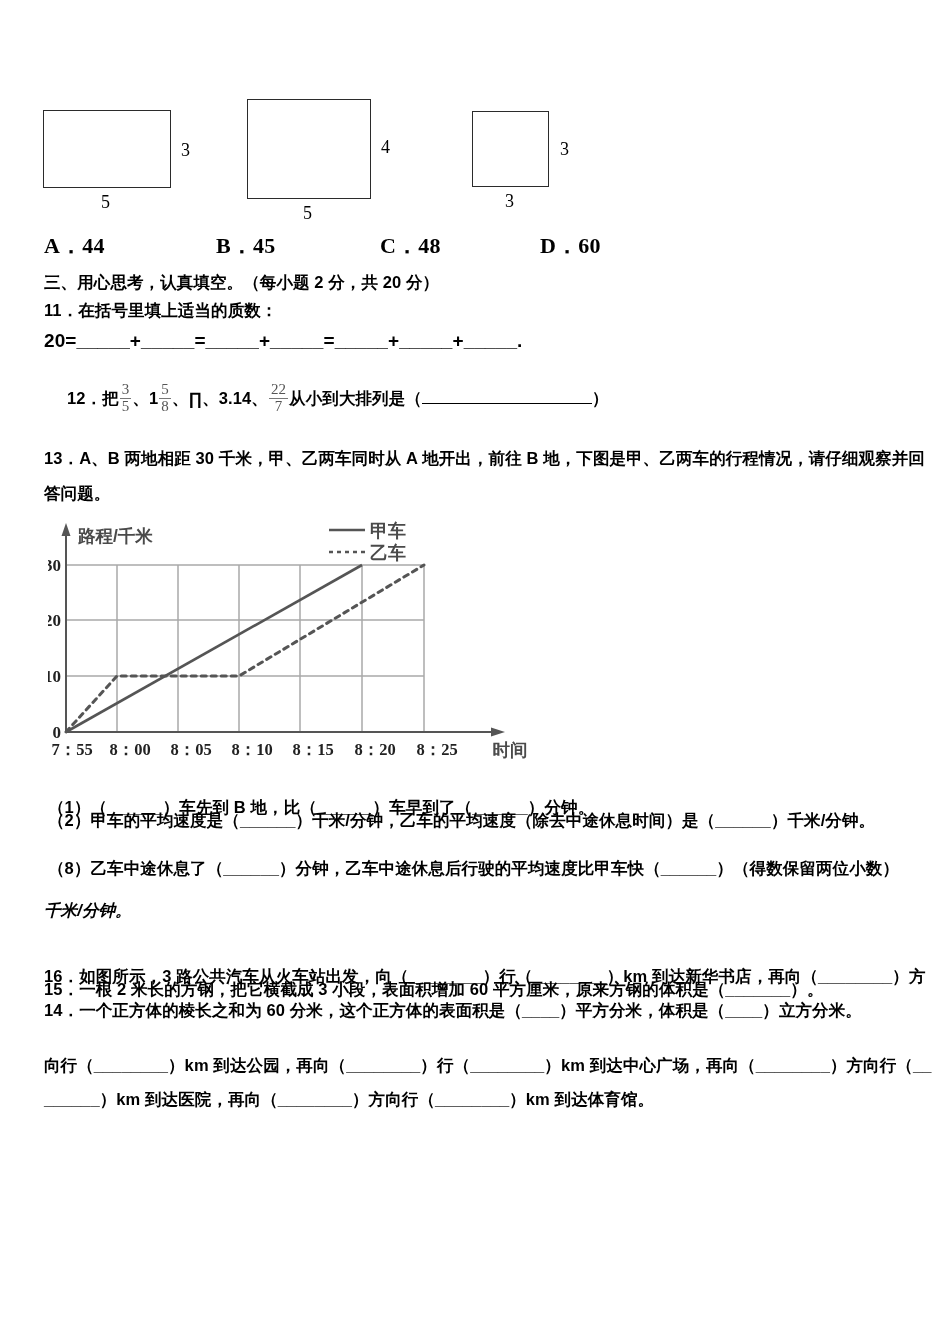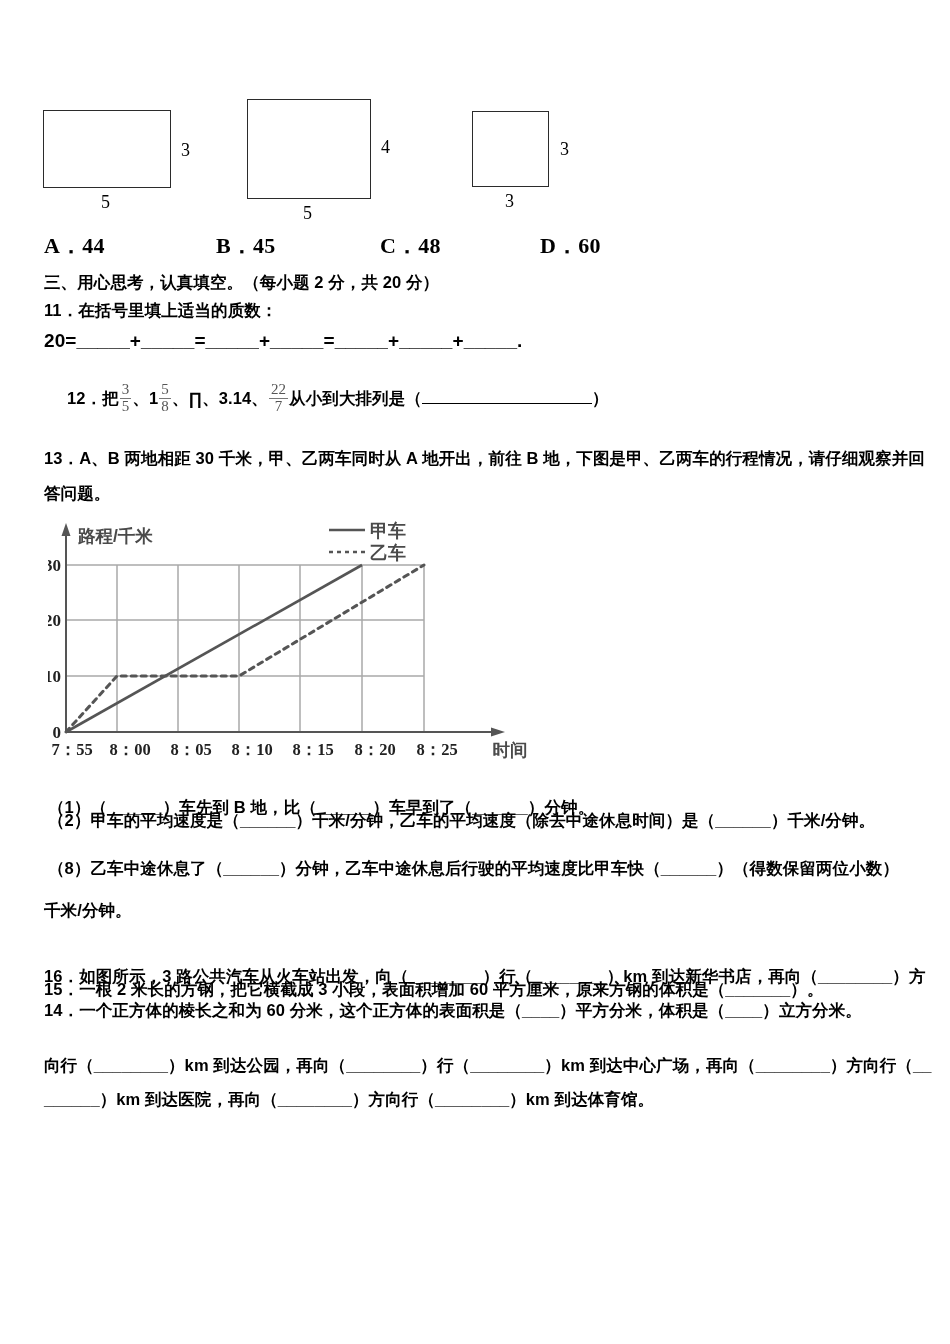--- a/index.html
+++ b/index.html
@@ -72,21 +72,21 @@
   #sec3-heading { left: 44px; top: 272px; }
   #q11-line { left: 44px; top: 300px; }
   #q11-eq { left: 44px; top: 330px; font-size: 19px; }
   #q12-line { left: 44px; top: 382px; margin-left: 23px; }
   #q13-line1 { left: 44px; top: 448px; }
   #q13-line2 { left: 44px; top: 483px; }
 
   #q13-a { left: 48px; top: 797px; text-align: center; }
   #q13-b { left: 48px; top: 810px; }
   #q13-c { left: 48px; top: 858px; }
-  #q13-c2 { left: 44px; top: 900px; }
+  #q13-c2 { left: 44px; top: 900px; font-style: italic; }
 
   #q14-line { left: 44px; top: 984px; margin-top: 16px; }
   #q15-line { left: 44px; top: 979px; }
   #q16-line1 { left: 44px; top: 966px; }
   #q16-line2 { left: 44px; top: 1055px; }
   #q16-line3 { left: 44px; top: 1089px; }
 
   
   .frac {
     display: inline-block;

